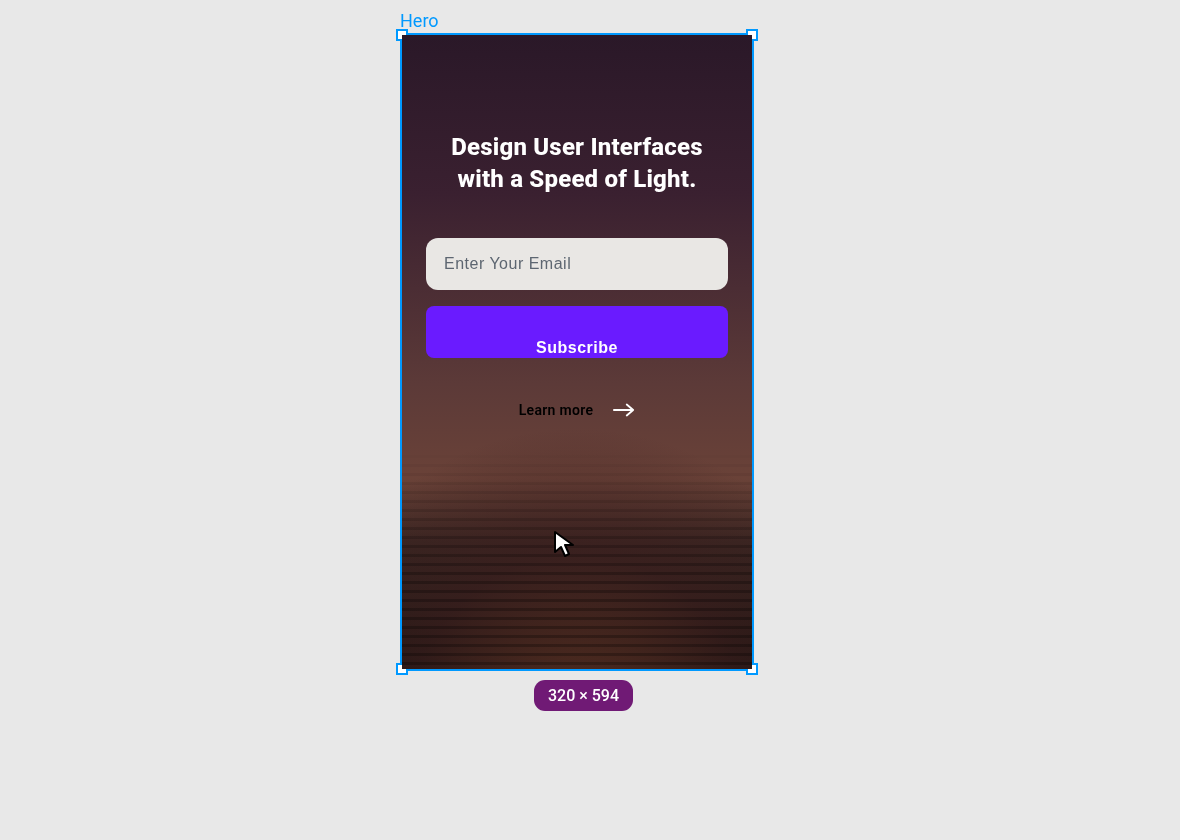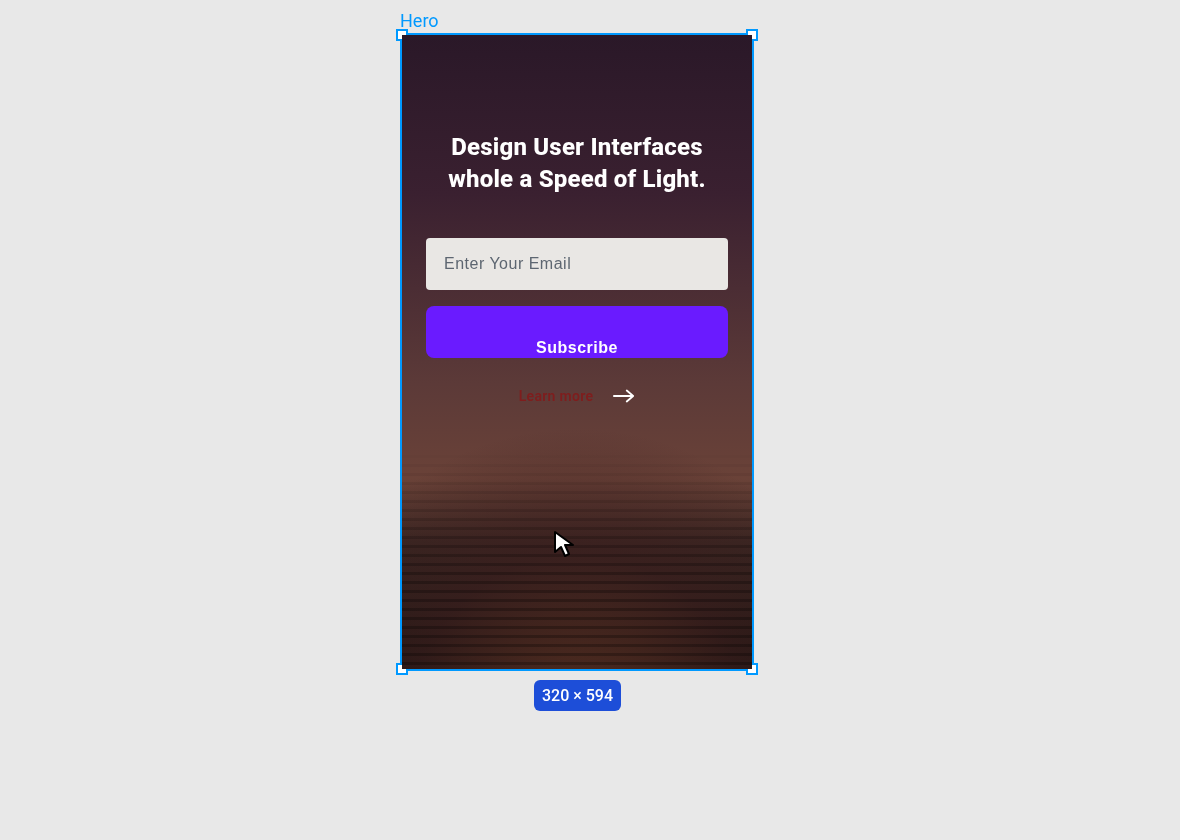--- a/index.html
+++ b/index.html
@@ -14,45 +14,45 @@
   .artboard{position:absolute;left:0;top:0;width:350px;height:634px;overflow:hidden}
   .bg{position:absolute;inset:0;background:
     radial-gradient(ellipse 140% 80% at 50% 110%, rgba(90,50,35,0.95) 0%, rgba(60,30,30,0.6) 35%, rgba(0,0,0,0) 60%),
     linear-gradient(180deg,#2a1828 0%,#3a2030 25%,#5c3a38 55%,#6a4238 70%,#3a2622 80%,#1c1410 100%)}
   .bg::after{content:"";position:absolute;left:0;right:0;bottom:0;height:220px;background:
     repeating-linear-gradient(180deg, rgba(0,0,0,0.0) 0 6px, rgba(0,0,0,0.25) 6px 9px);
     mask:linear-gradient(180deg,transparent 0%,#000 60%,#000 100%)}
   .content{position:relative;padding:96px 24px 0;text-align:center;color:#fff}
   .headline{font-size:24px;font-weight:800;line-height:1.35;letter-spacing:.2px}
   .sub{margin-top:24px;font-size:16px;font-weight:500;line-height:1.55;color:#f0eeee}
-  .email{display:block;width:100%;height:52px;margin-top:42px;border:none;border-radius:4px;background:#e9e7e4;padding:0 18px;font-size:16px;color:#4a5560;box-sizing:border-box;outline:none}
+  .email{display:block;width:100%;height:52px;margin-top:42px;border:none;border-radius:12px;background:#e9e7e4;padding:0 18px;font-size:16px;color:#4a5560;box-sizing:border-box;outline:none}
   .email::placeholder{color:#5d6671;letter-spacing:.5px}
   .btn{display:flex;align-items:flex-end;justify-content:center;width:100%;height:52px;margin-top:16px;border:none;border-radius:8px;background:#6a1bff;color:#fff;font-size:16px;font-weight:700;letter-spacing:.5px;cursor:pointer}
-  .learn{display:inline-flex;align-items:center;gap:20px;margin-top:30px;color:#7f1d1d;font-size:14px;font-weight:600;letter-spacing:.3px;cursor:pointer}
+  .learn{display:inline-flex;align-items:center;gap:20px;margin-top:44px;color:#000000;font-size:14px;font-weight:600;letter-spacing:.3px;cursor:pointer}
   .arrow-svg{width:22px;height:14px}
   .cursor{position:absolute;left:553px;top:530px;width:24px;height:28px;pointer-events:none}
-  .dim-badge{position:absolute;left:534px;top:680px;background:#1d4ed8;color:#fff;font-size:16px;font-weight:500;padding:6px 8px;border-radius:6px}
+  .dim-badge{position:absolute;left:534px;top:680px;background:#701a75;color:#fff;font-size:16px;font-weight:500;padding:6px 14px;border-radius:11px}
 </style>
 </head>
 <body>
 
 <div class="canvas">
 
   <div class="sel-label">Hero</div>
 
   <div class="frame">
     <div class="handle tl"></div>
     <div class="handle tr"></div>
     <div class="handle bl"></div>
     <div class="handle br"></div>
 
     <div class="artboard">
       <div class="bg"></div>
       <div class="content">
-        <div class="headline">Design User Interfaces whole a Speed of Light.</div>
+        <div class="headline">Design User Interfaces with a Speed of Light.</div>
         <input class="email" type="text" placeholder="Enter Your Email" style="">
         <button class="btn">
           <span>Subscribe</span>
         </button>
         <div class="learn">
           <span>Learn more</span>
           <svg class="arrow-svg" viewBox="0 0 24 14">
             <line x1="1" y1="7" x2="21" y2="7" stroke="#fff" stroke-width="2" stroke-linecap="round"></line>
             <polyline points="15,1 22,7 15,13" fill="none" stroke="#fff" stroke-width="2" stroke-linecap="round" stroke-linejoin="round"></polyline>
           </svg>

